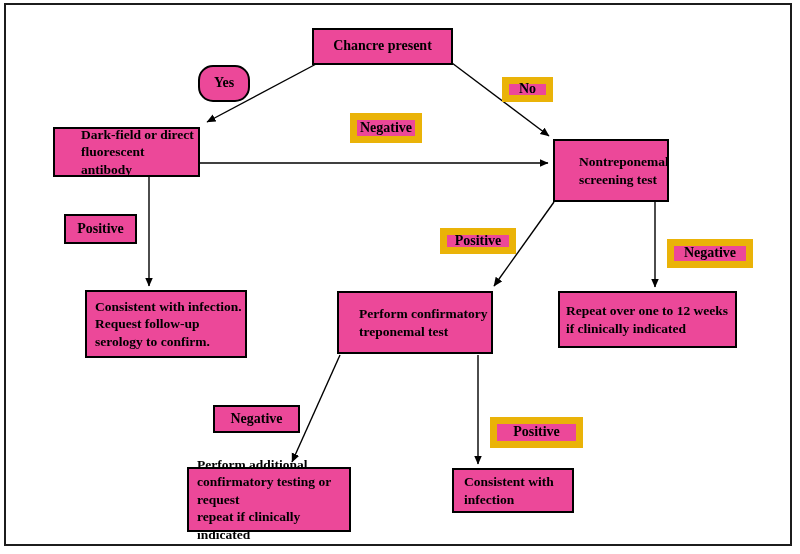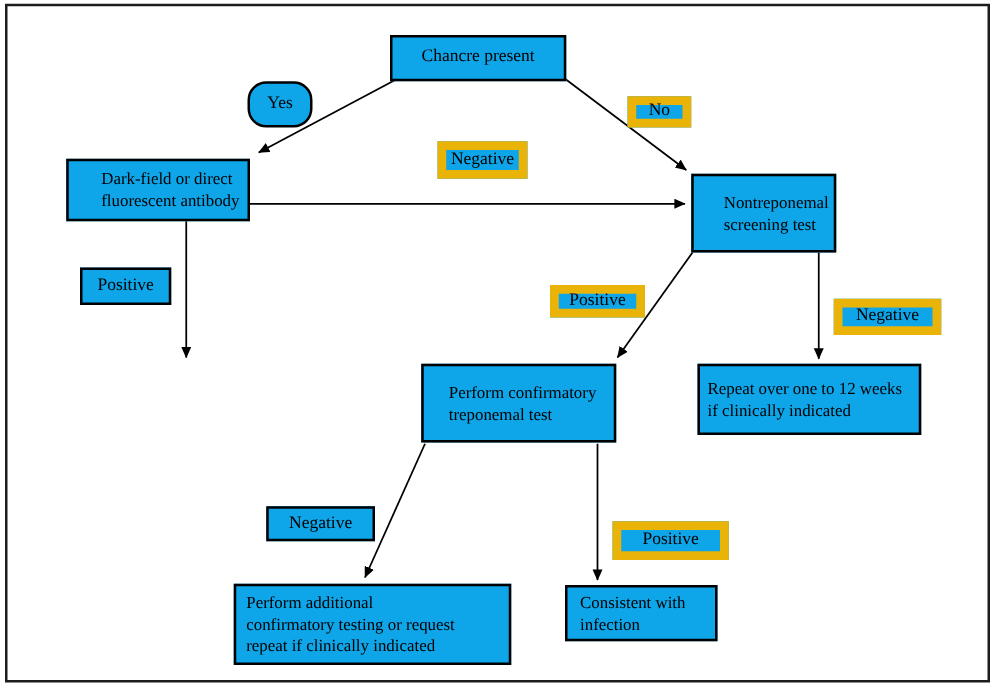--- a/index.html
+++ b/index.html
@@ -19,25 +19,26 @@
     position: absolute;
     left: 4px; top: 3px;
     width: 788px; height: 543px;
     border: 2px solid #1c1c1c;
   }
   svg.arrows {
     position: absolute; left: 0; top: 0;
   }
   .box {
     position: absolute;
-    background: #0ea5e9;
+    background: #ec4899;
     display: flex;
     align-items: center;
     white-space: pre-line;
     line-height: 1.3;
+    font-weight: bold;
   }
   .node-box {
     border: 2px solid #000;
     font-size: 13.5px;
     justify-content: flex-start;
     text-align: left;
   }
   .label-box {
     border: 7px solid #eab308;
     font-size: 14px;
@@ -71,28 +72,31 @@
   </svg>
 
   <div class="box node-box center" style="left:312px; top:28px; width:141px; height:37px; font-size:14px;">Chancre present</div>
 
   <div class="box node-box" style="left:53px; top:127px; width:147px; height:50px; padding-left:26px;">Dark-field or direct
 fluorescent antibody</div>
 
   <div class="box node-box" style="left:553px; top:139px; width:116px; height:63px; padding-left:24px;">Nontreponemal
 screening test</div>
 
+  <div class="box node-box" style="left:85px; top:290px; width:162px; height:68px; padding-left:8px;">Consistent with infection.
+Request follow-up
+serology to confirm.</div>
 
   <div class="box node-box" style="left:337px; top:291px; width:156px; height:63px; padding-left:20px;">Perform confirmatory
 treponemal test</div>
 
   <div class="box node-box" style="left:558px; top:291px; width:179px; height:57px; padding-left:6px;">Repeat over one to 12 weeks
 if clinically indicated</div>
 
-  <div class="box node-box" style="left:187px; top:467px; width:222px; height:65px; padding-left:8px;">Perform additional
+  <div class="box node-box" style="left:187px; top:467px; width:164px; height:65px; padding-left:8px;">Perform additional
 confirmatory testing or request
 repeat if clinically indicated</div>
 
   <div class="box node-box" style="left:452px; top:468px; width:122px; height:45px; padding-left:10px;">Consistent with
 infection</div>
 
   <div class="box label-box thick" style="left:198px; top:65px; width:52px; height:37px;border-radius:15px;">Yes</div>
 
   <div class="box label-box" style="left:502px; top:77px; width:51px; height:25px;">No</div>
 

